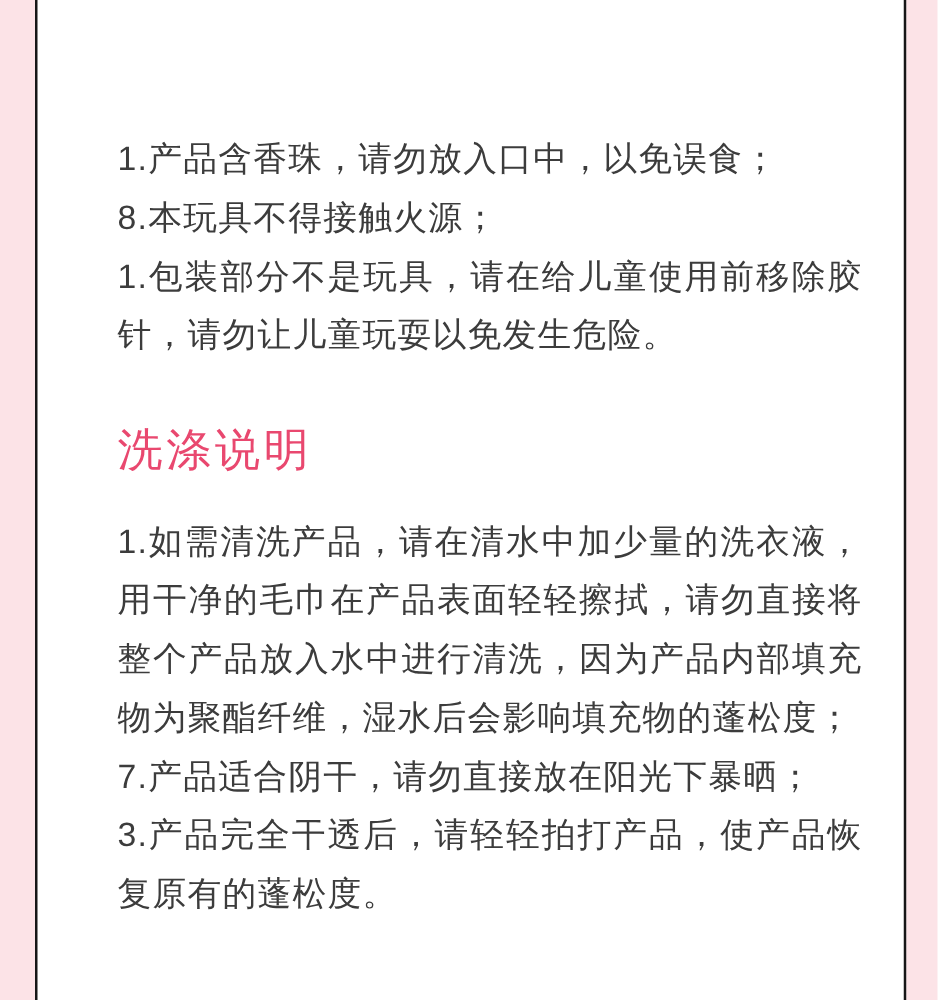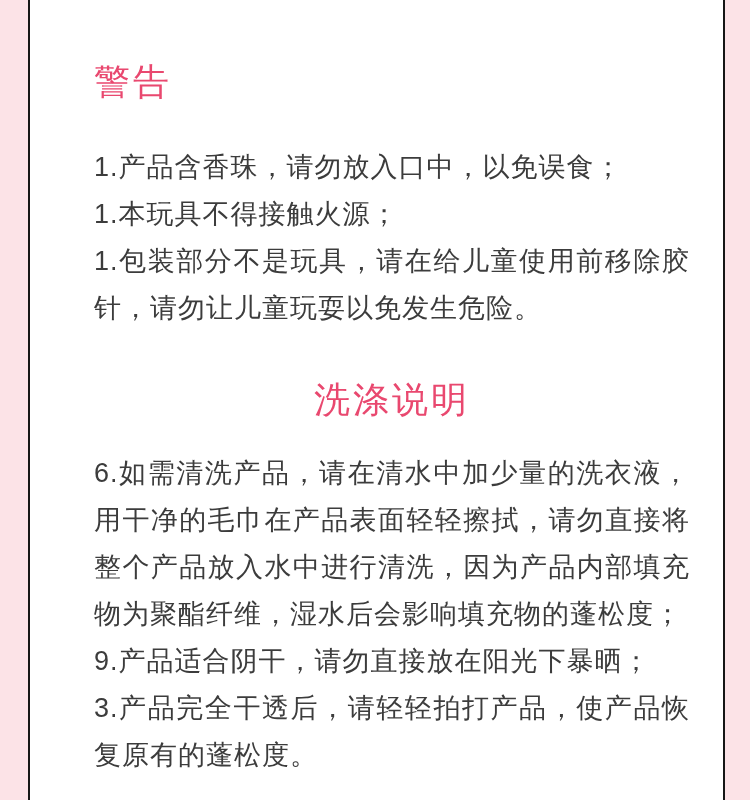--- a/index.html
+++ b/index.html
@@ -28,21 +28,20 @@
   .section-heading {
     margin: 0;
     font-size: 36px;
     line-height: 40px;
     font-weight: 400;
     letter-spacing: 3px;
     color: #e9486f;
   }
   .section-heading.washing {
     margin-top: 48px;
-    text-align: center;
   }
   .notice-list {
     margin-top: 42px;
   }
   .notice-list.washing {
     margin-top: 30px;
   }
   .notice-item {
     font-size: 27px;
     line-height: 47px;
@@ -51,30 +50,29 @@
     text-align: justify;
     text-align-last: left;
   }
 </style>
 </head>
 <body>
 
 <div class="card">
   <div class="content">
 
-    <h2 class="section-heading">警告</h2>
 
     <div class="notice-list">
       <div class="notice-item">1.产品含香珠，请勿放入口中，以免误食；</div>
-      <div class="notice-item">1.本玩具不得接触火源；</div>
+      <div class="notice-item">8.本玩具不得接触火源；</div>
       <div class="notice-item">1.包装部分不是玩具，请在给儿童使用前移除胶针，请勿让儿童玩耍以免发生危险。</div>
     </div>
 
     <h2 class="section-heading washing">洗涤说明</h2>
 
     <div class="notice-list washing">
-      <div class="notice-item">6.如需清洗产品，请在清水中加少量的洗衣液，用干净的毛巾在产品表面轻轻擦拭，请勿直接将整个产品放入水中进行清洗，因为产品内部填充物为聚酯纤维，湿水后会影响填充物的蓬松度；</div>
-      <div class="notice-item">9.产品适合阴干，请勿直接放在阳光下暴晒；</div>
+      <div class="notice-item">1.如需清洗产品，请在清水中加少量的洗衣液，用干净的毛巾在产品表面轻轻擦拭，请勿直接将整个产品放入水中进行清洗，因为产品内部填充物为聚酯纤维，湿水后会影响填充物的蓬松度；</div>
+      <div class="notice-item">7.产品适合阴干，请勿直接放在阳光下暴晒；</div>
       <div class="notice-item">3.产品完全干透后，请轻轻拍打产品，使产品恢复原有的蓬松度。</div>
     </div>
 
   </div>
 </div>
 
 </body></html>

